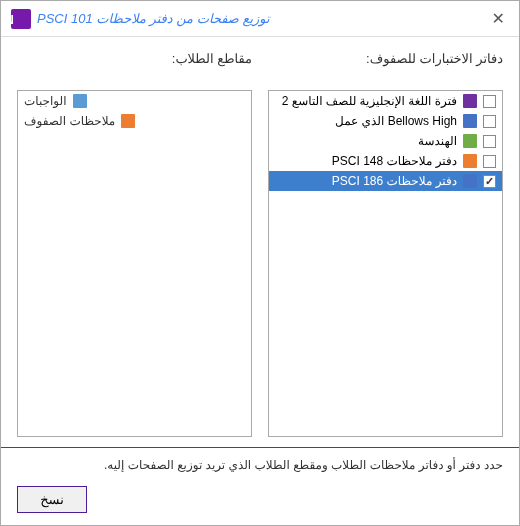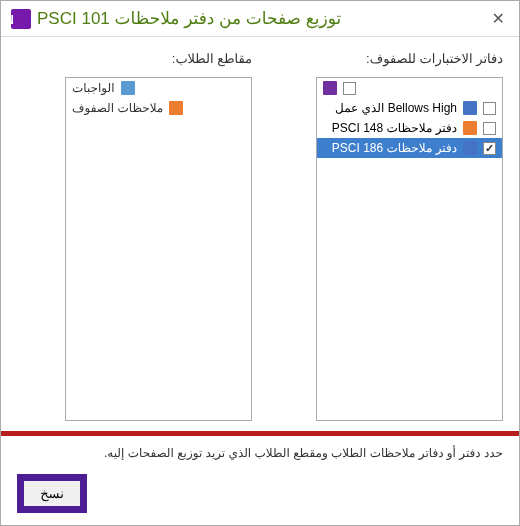--- a/index.html
+++ b/index.html
@@ -58,30 +58,29 @@
       flex: 1;
     }
     .panel {
       flex: 1;
       display: flex;
       flex-direction: column;
     }
     .panel-title {
       font-size: 13px;
       color: #333;
-      margin-bottom: 11px;
+      margin-bottom: 24px;
       text-align: right;
     }
     .notebook-list {
       border: 1px solid #aaa;
       flex: 1;
       overflow-y: auto;
       background: #fff;
       min-height: 200px;
-      margin-left: 48px;
     }
     .notebook-item {
       display: flex;
       align-items: center;
       padding: 3px 6px;
       cursor: pointer;
       gap: 6px;
       direction: rtl;
       justify-content: flex-end;
     }
@@ -133,78 +132,84 @@
       direction: rtl;
       justify-content: flex-end;
     }
     .student-item .item-text {
       font-size: 12px;
       color: #333;
       text-align: right;
     }
 
     .footer-text {
-      border-top: 5px solid #b91c1c;
+      border-top: 1px solid #b91c1c;
       padding: 10px 16px 6px 16px;
       font-size: 12px;
       color: #333;
       text-align: right;
       direction: rtl;
     }
     .button-bar {
       padding: 8px 16px 12px 16px;
       display: flex;
       justify-content: flex-start;
       gap: 8px;
       direction: ltr;
     }
     .btn {
       padding: 5px 8px;
       font-size: 13px;
-      border: 7px solid #4c1d95;
+      border: 1px solid #4c1d95;
       background: #f0f0f0;
       cursor: pointer;
       min-width: 70px;
     }
     .btn-primary {
       background: #f0f0f0;
     }
   </style>
 </head>
 <body>
 
 <div class="dialog">
 
   <div class="title-bar">
     <button class="close-btn">✕</button>
     <div class="title-bar-left">
-      <span style="font-size:17px; color:#4d7c0f;">توزيع صفحات من دفتر ملاحظات 101 PSCI</span>
+      <span style="font-size:13px; color:#3b82f6;font-style:italic;">توزيع صفحات من دفتر ملاحظات 101 PSCI</span>
 
       <svg width="20" height="20" viewBox="0 0 20 20">
         <rect width="20" height="20" rx="2" fill="#7719aa"></rect>
         <text x="3" y="15" fill="white" font-size="13" font-weight="bold" font-family="Arial">N</text>
       </svg>
     </div>
   </div>
 
   <div class="content">
     <div class="panels">
 
       <div class="panel">
         <div class="panel-title">دفاتر الاختبارات للصفوف:</div>
         <div class="notebook-list">
 
         <div class="notebook-item">
               <div class="item-checkbox"></div>
               <div class="section-icon" style="background-color: rgb(112, 48, 160);"></div>
+              <span class="item-text">فترة اللغة الإنجليزية للصف التاسع 2</span>
             </div>
             <div class="notebook-item">
               <div class="item-checkbox"></div>
               <div class="section-icon" style="background-color: rgb(68, 114, 196);"></div>
               <span class="item-text">Bellows High الذي عمل</span>
+            </div>
+            <div class="notebook-item">
+              <div class="item-checkbox"></div>
+              <div class="section-icon" style="background-color: rgb(112, 173, 71);"></div>
+              <span class="item-text">الهندسة</span>
             </div>
             <div class="notebook-item">
               <div class="item-checkbox"></div>
               <div class="section-icon" style="background-color: rgb(237, 125, 49);"></div>
               <span class="item-text">دفتر ملاحظات 148 PSCI</span>
             </div>
             <div class="notebook-item selected">
               <div class="item-checkbox">
                 <span class="checkmark">✓</span>
               </div>

